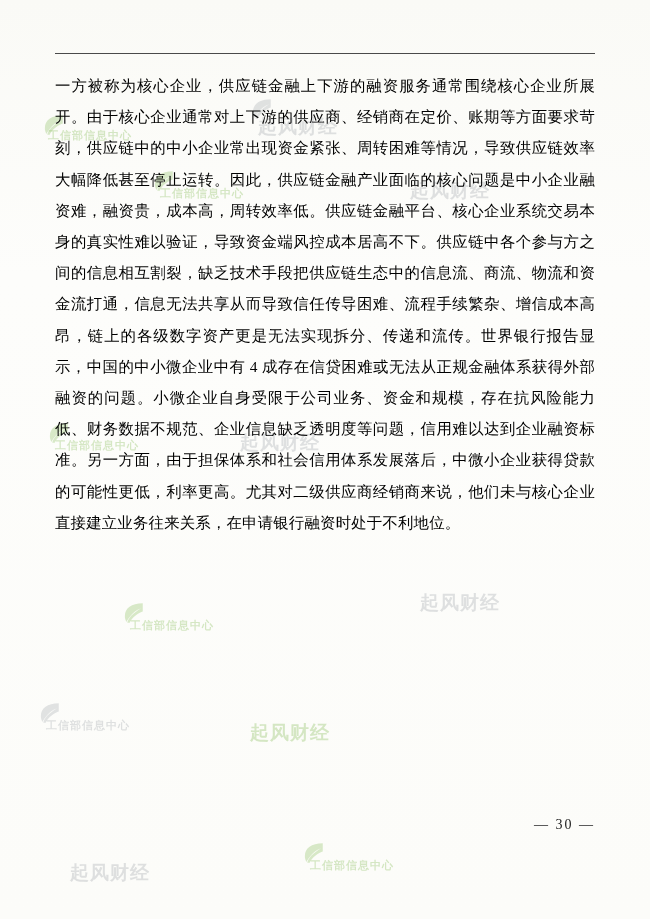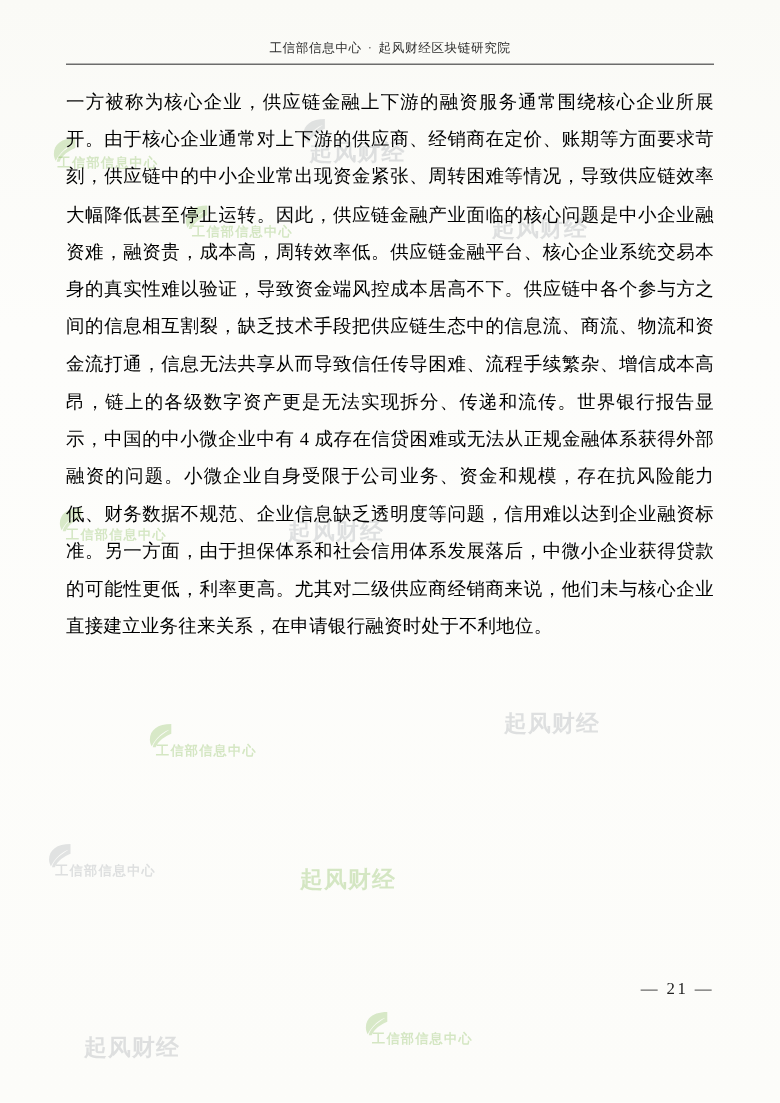--- a/index.html
+++ b/index.html
@@ -178,24 +178,23 @@
       <path d="M28 4C14 4 6 10 6 20c0 4 2 7 2 7S14 14 26 10C16 16 10 22 9 28h3c2-6 10-12 16-14 0-4 0-8 0-10z" fill="#7ab648"></path>
     </svg>
     <div class="wm green small" style="left:310px; top:858px;">工信部信息中心</div>
 
     <div class="wm gray mid" style="left:70px; top:860px;">起风财经</div>
   </div>
 
   <div class="content">
 
     <div class="header">
-      <span class="header-inner"><span>工信部信息中心</span><span class="header-sep">·</span><span>起风财经区块链研究院</span></span>
       <div class="header-rule"></div>
     </div>
 
     <div class="body-text">
       <p class="para">一方被称为核心企业，供应链金融上下游的融资服务通常围绕核心企业所展开。由于核心企业通常对上下游的供应商、经销商在定价、账期等方面要求苛刻，供应链中的中小企业常出现资金紧张、周转困难等情况，导致供应链效率大幅降低甚至停止运转。因此，供应链金融产业面临的核心问题是中小企业融资难，融资贵，成本高，周转效率低。供应链金融平台、核心企业系统交易本身的真实性难以验证，导致资金端风控成本居高不下。供应链中各个参与方之间的信息相互割裂，缺乏技术手段把供应链生态中的信息流、商流、物流和资金流打通，信息无法共享从而导致信任传导困难、流程手续繁杂、增信成本高昂，链上的各级数字资产更是无法实现拆分、传递和流传。世界银行报告显示，中国的中小微企业中有 4 成存在信贷困难或无法从正规金融体系获得外部融资的问题。小微企业自身受限于公司业务、资金和规模，存在抗风险能力低、财务数据不规范、企业信息缺乏透明度等问题，信用难以达到企业融资标准。另一方面，由于担保体系和社会信用体系发展落后，中微小企业获得贷款的可能性更低，利率更高。尤其对二级供应商经销商来说，他们未与核心企业直接建立业务往来关系，在申请银行融资时处于不利地位。</p>
     </div>
 
   </div>
 
-  <div class="footer">— 21 —</div>
+  <div class="footer">— 30 —</div>
 </div>
 
 </body></html>

